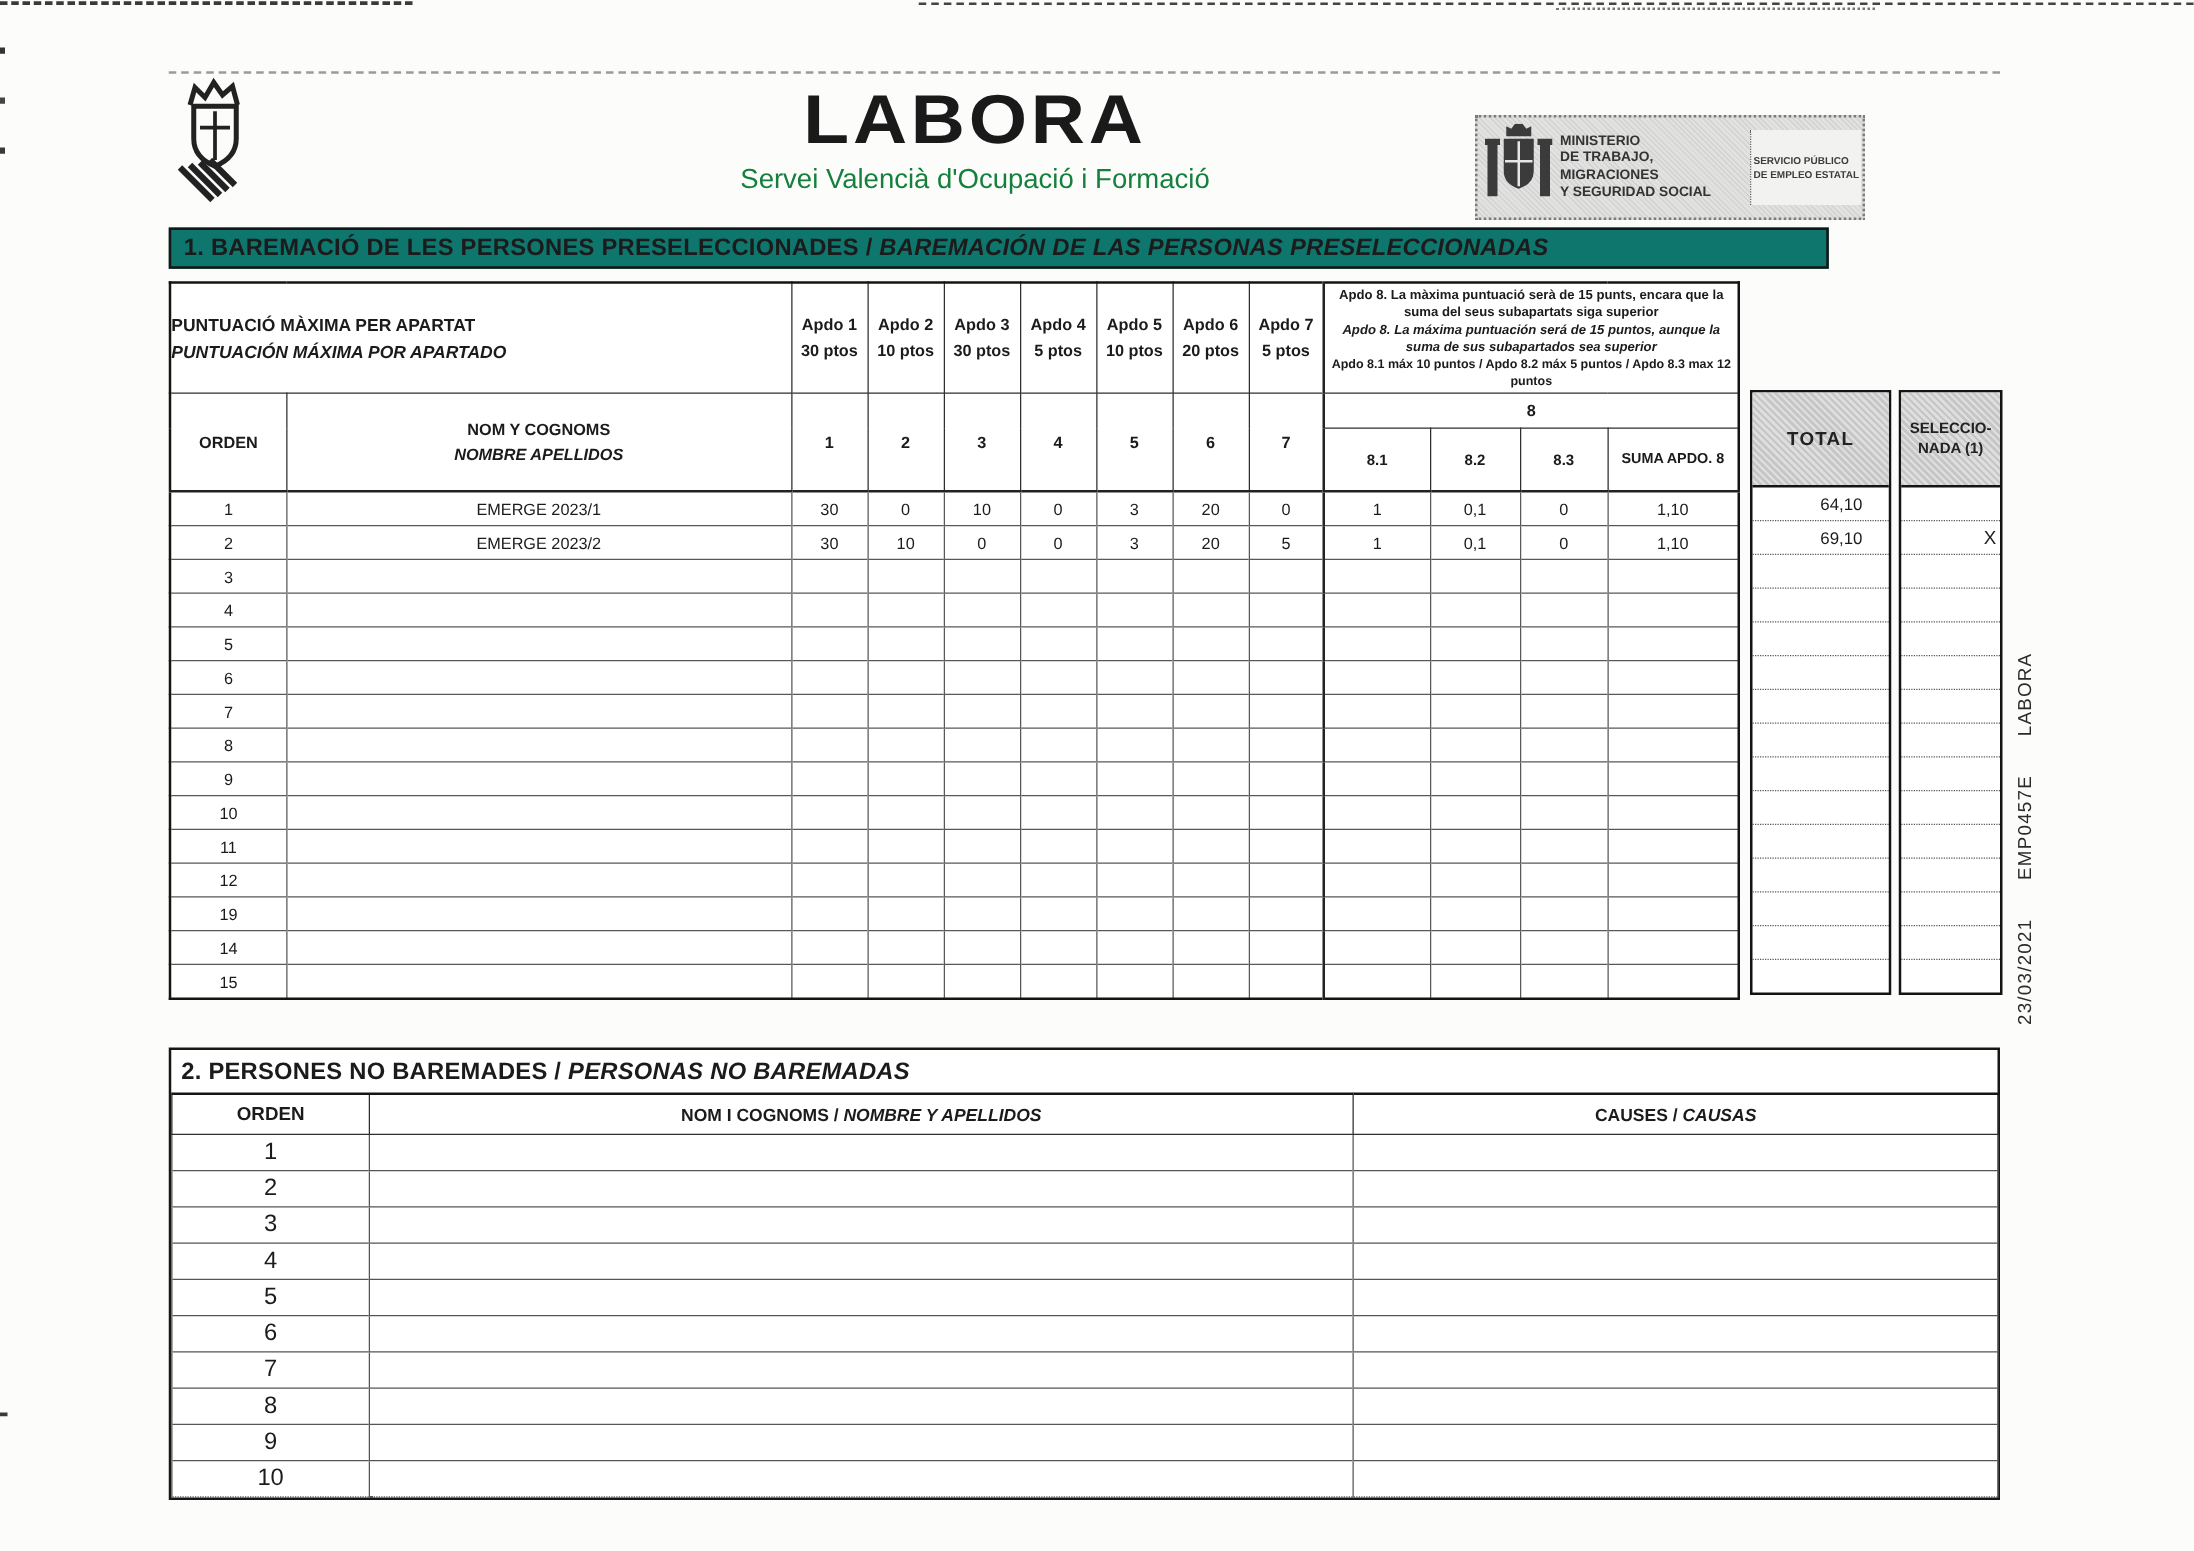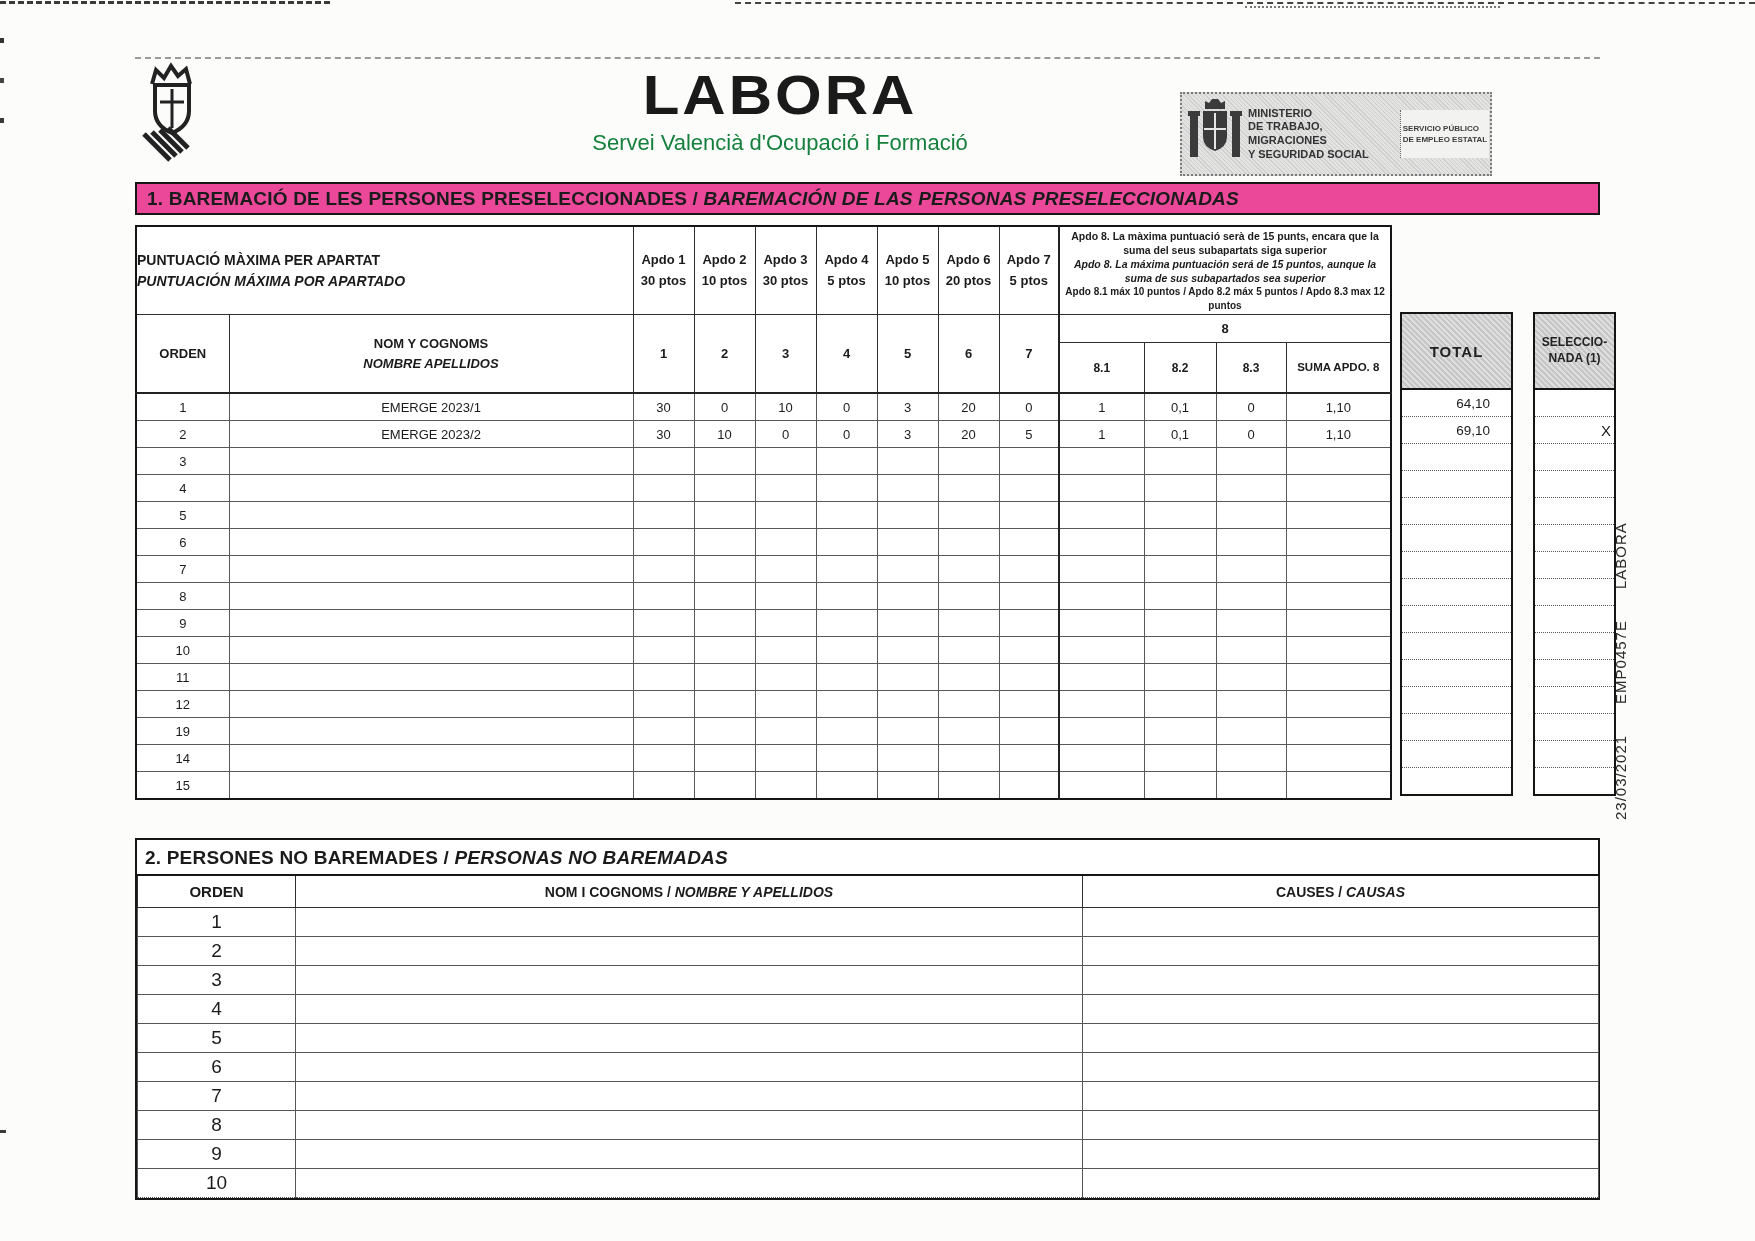--- a/index.html
+++ b/index.html
@@ -23,30 +23,30 @@
   .labora-title{font-size:60px;font-weight:800;letter-spacing:3px;color:#1a1a1a;line-height:1;transform:scaleY(.92);}
   .labora-sub{font-size:22px;margin-top:4px;color:#15803d;}
   .ministry{
     left:1180px;top:92px;width:312px;height:84px;
     border:2px dotted #7a7a7a;
     background:repeating-linear-gradient(45deg,#cfcfcf 0 1px,#e3e3e2 1px 3px);
     display:flex;align-items:center;box-sizing:border-box;
   }
   .min-text{font-size:11px;font-weight:700;line-height:1.25;color:#333;width:148px;margin-left:6px;}
   .sepe{
-    width:88px;height:48px;margin-left:4px;background:#f2f2f1;
+    width:88px;height:60px;margin-left:4px;background:#f2f2f1;
     border-left:1px dotted #666;display:flex;align-items:center;justify-content:center;
     font-size:8px;font-weight:700;color:#3c3c3c;text-align:left;line-height:1.4;
   }
 
   
   .s1-title{
-    left:135px;top:182px;width:1465px;height:33px;box-sizing:border-box;
+    left:135px;top:182px;width:1328px;height:33px;box-sizing:border-box;
     border:2px solid #161616;font-size:19px;font-weight:700;
-    line-height:29px;padding-left:10px;letter-spacing:.2px;background:#ec4899;
+    line-height:29px;padding-left:10px;letter-spacing:.2px;background:#0f766e;
   }
   .it{font-style:italic;}
 
   
   table.t1{
     left:135px;top:225px;position:absolute;border-collapse:collapse;table-layout:fixed;
     width:1257px;background:#fff;border:2px solid #141414;
   }
   table.t1 th, table.t1 td{border:1px solid #4a4a4a;padding:0;overflow:hidden;}
   table.t1 thead th{border-color:#2e2e2e;}
@@ -67,21 +67,21 @@
 
   
   .side-col{position:absolute;top:312px;border:2px solid #141414;background:#fff;box-sizing:border-box;}
   .side-head{
     height:74px;border-bottom:2px solid #141414;
     background:repeating-linear-gradient(45deg,#c6c6c6 0 2px,#dedede 2px 4px);
     display:flex;align-items:center;justify-content:center;flex-direction:column;
     font-weight:700;color:#222;text-align:center;
   }
   .total-col{left:1400px;width:113px;}
-  .selec-col{left:1519px;width:83px;margin-left:14px;}
+  .selec-col{left:1519px;width:83px;}
   .total-col .side-head{font-size:15px;letter-spacing:1px;}
   .selec-col .side-head{font-size:12px;line-height:1.3;}
   .side-cell{height:26px;border-bottom:1px dotted #585858;font-size:13.5px;display:flex;align-items:center;box-sizing:content-box;}
   .side-cell:last-child{border-bottom:none;}
   .total-cell{justify-content:flex-end;padding-right:21px;}
   .selec-cell{justify-content:flex-end;padding-right:3px;font-size:15px;}
 
   
   .s2{
     left:135px;top:838px;width:1465px;box-sizing:border-box;

